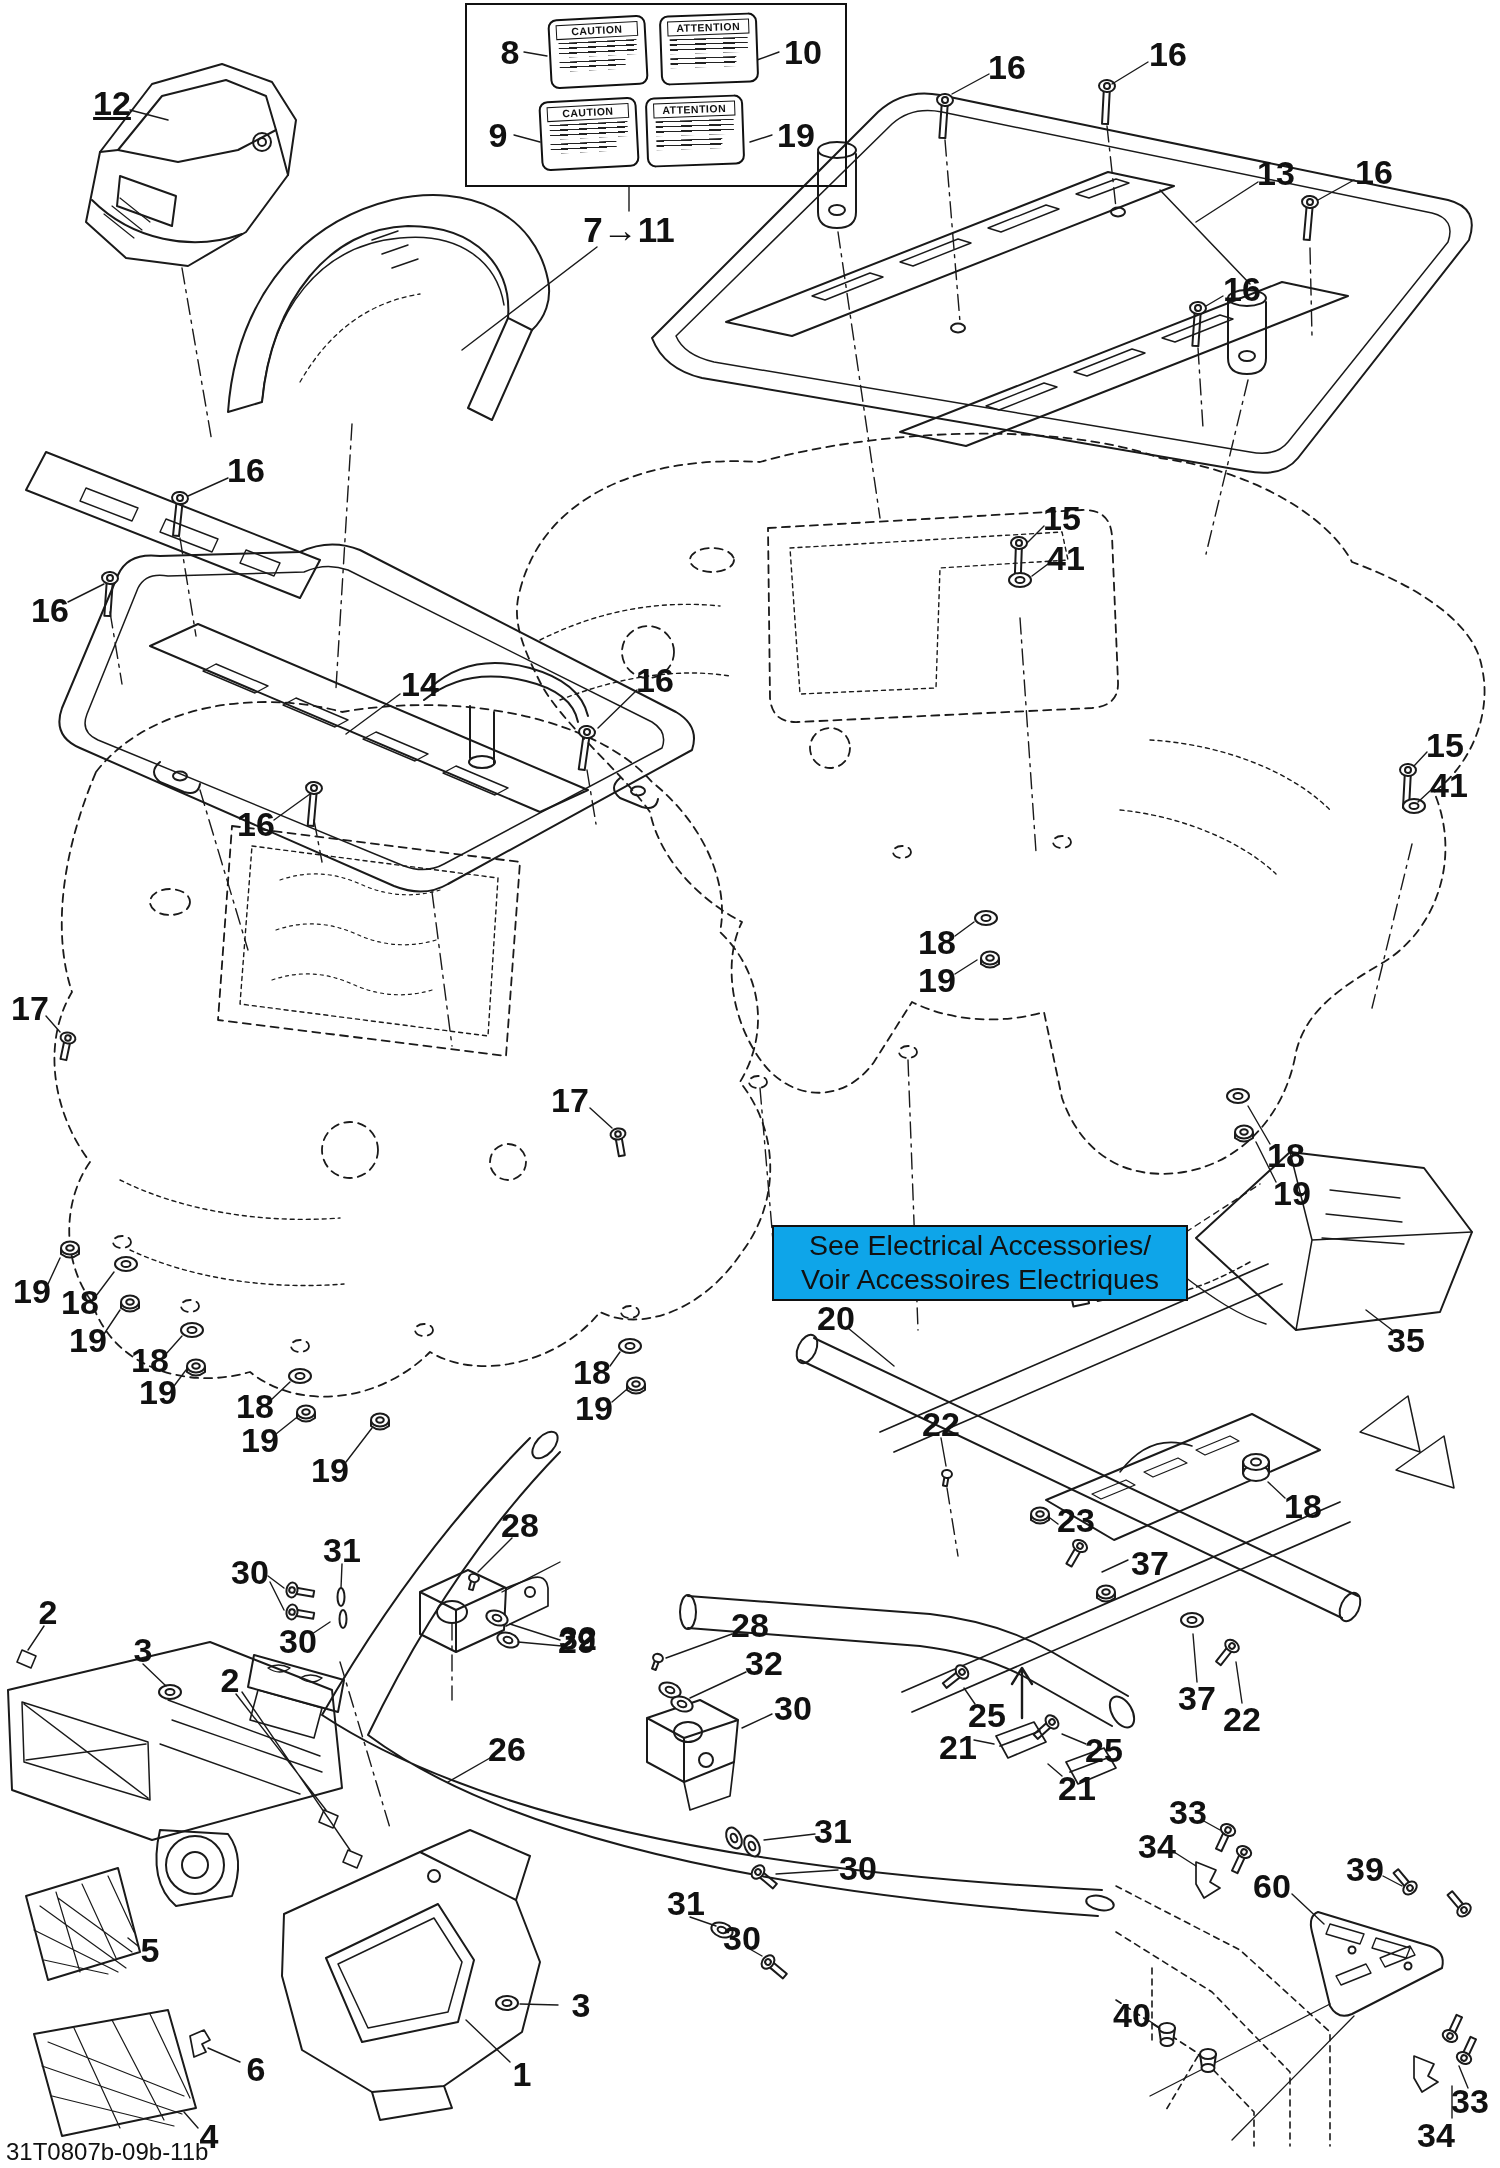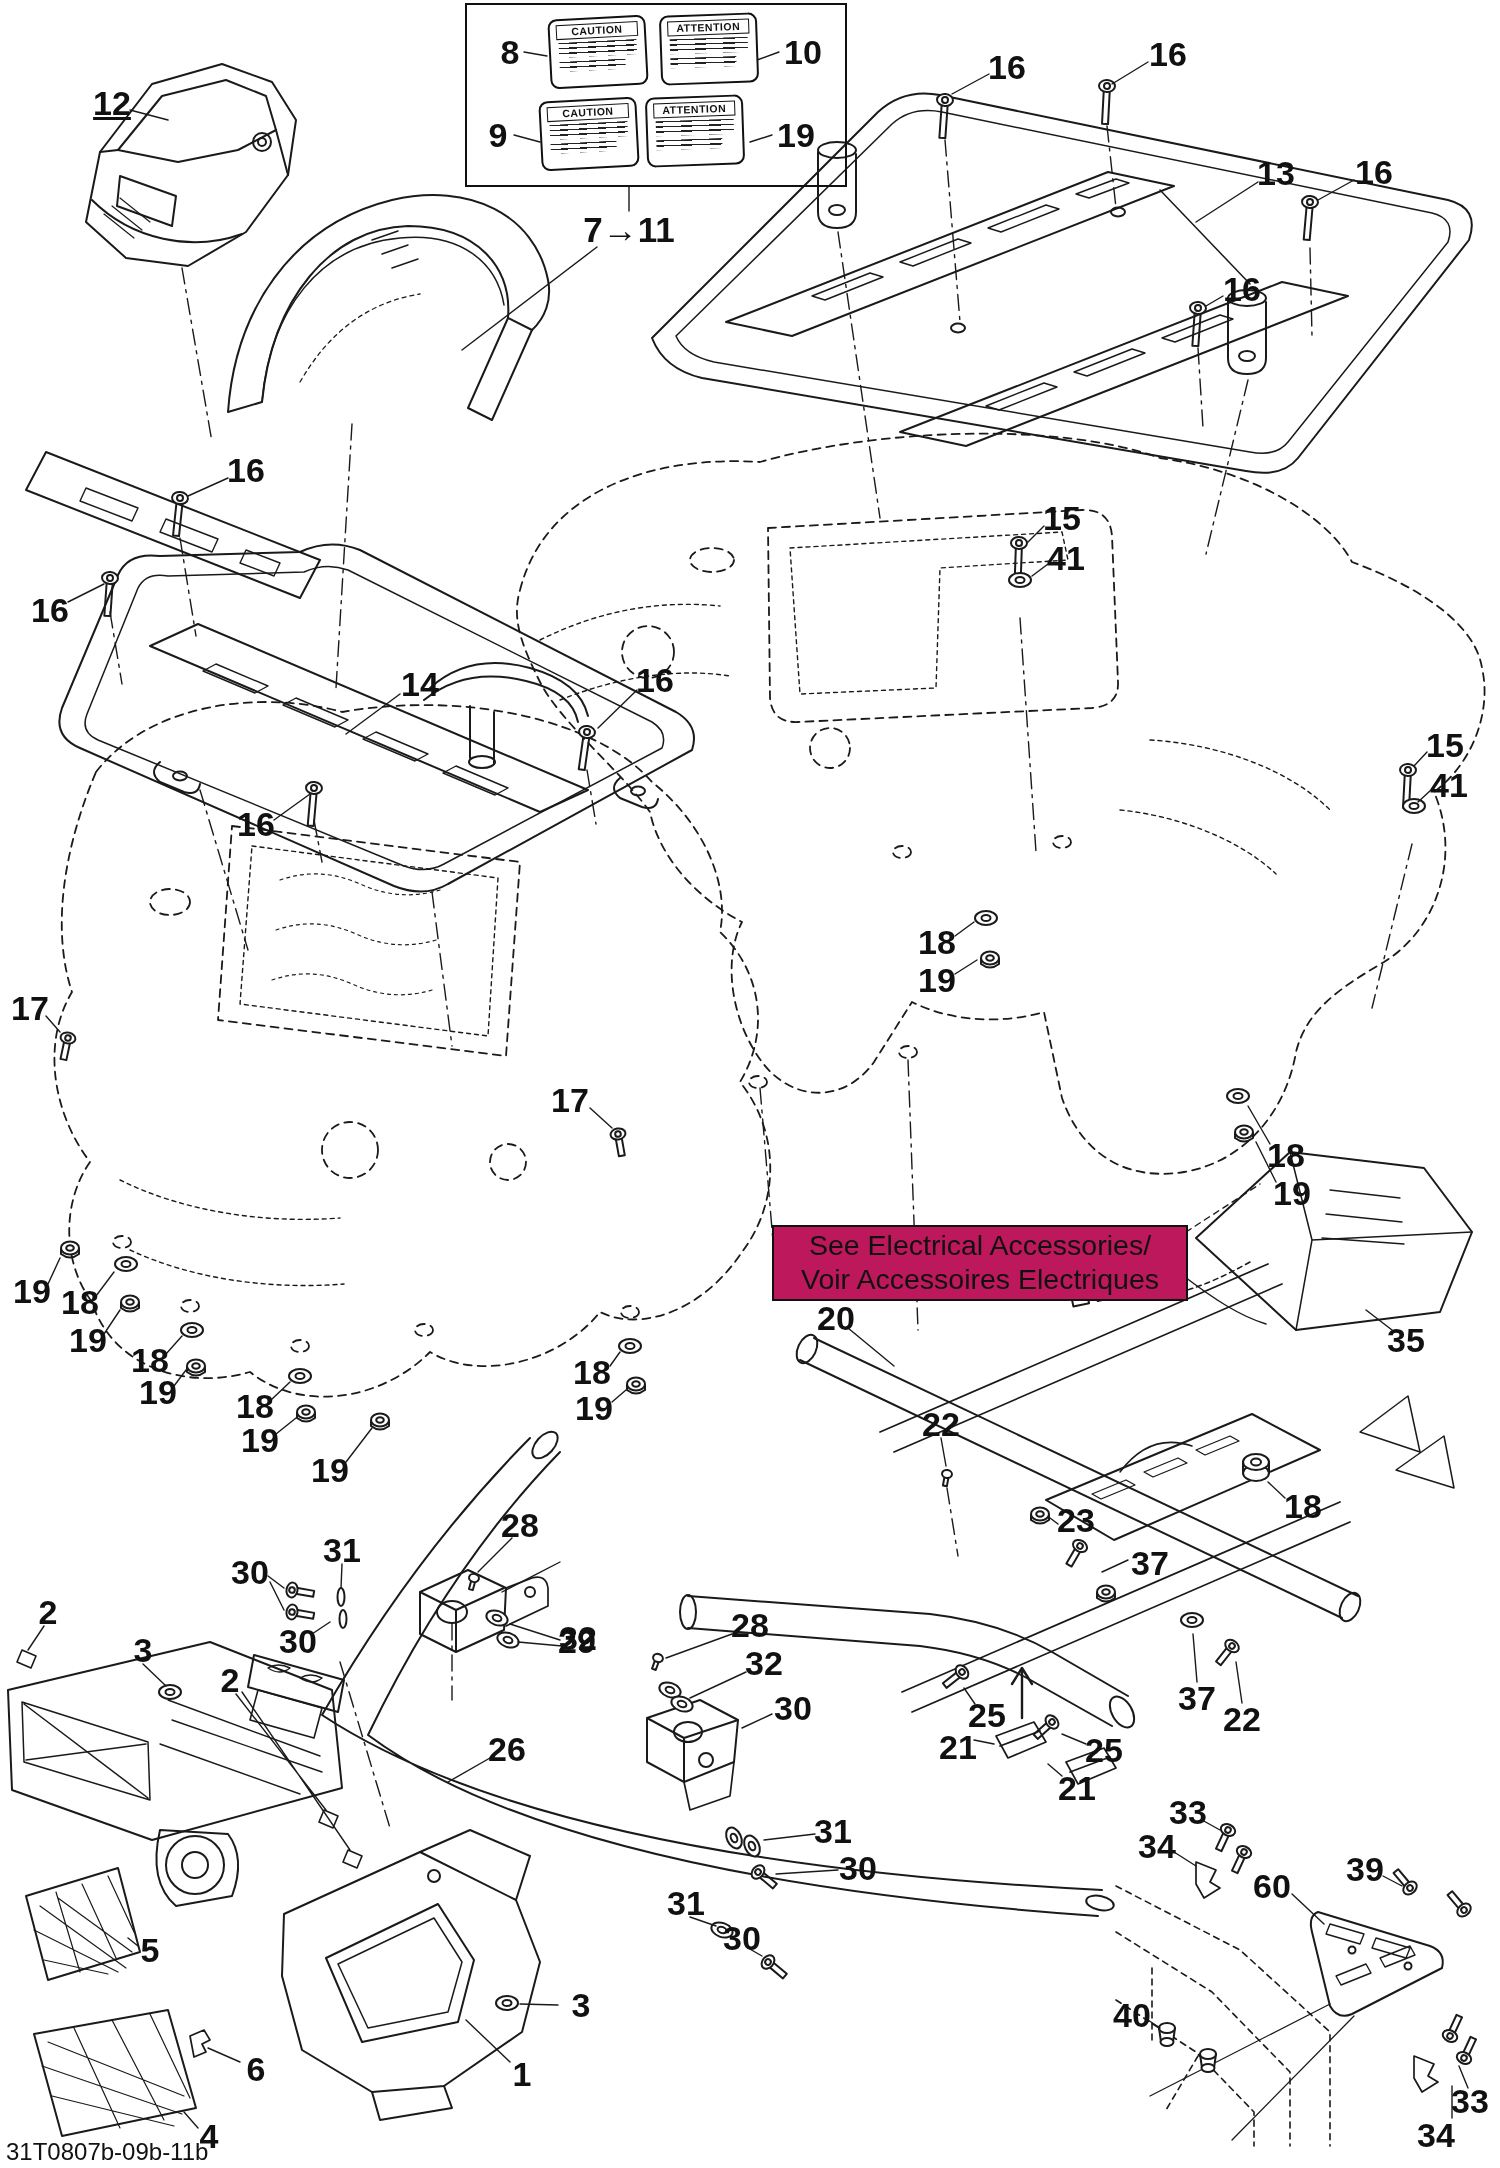--- a/index.html
+++ b/index.html
@@ -18,21 +18,21 @@
            font-weight:700;letter-spacing:.5px;text-align:center;line-height:1.25;}
   .label-card .lc-lines{height:15px;margin:3px 8px 0 8px;
            background:repeating-linear-gradient(#222 0 1.4px,transparent 1.4px 5px);}
   .label-card .lc-lines.s{height:10px;margin-top:4px;width:70%;}
   .c8{left:549px;top:17px;transform:rotate(-3deg);}
   .c10{left:660px;top:14px;transform:rotate(-2deg);}
   .c9{left:540px;top:99px;transform:rotate(-3deg);}
   .c11{left:646px;top:96px;transform:rotate(-2deg);}
   .elec-box{position:absolute;left:772px;top:1225px;width:412px;height:72px;border:2.5px solid #111;
            display:flex;flex-direction:column;justify-content:center;align-items:center;
-           font-size:28.5px;line-height:1.18;background:#be185d;z-index:5;text-align:center;}
+           font-size:28.5px;line-height:1.18;background:#0ea5e9;z-index:5;text-align:center;}
   .europe-box{position:absolute;left:1112px;top:1783px;width:379px;height:364px;
            border:2px solid #111;z-index:2;}
   .europe-title{position:absolute;right:10px;top:6px;font-size:35px;font-weight:700;}
   .part-code{position:absolute;left:6px;top:2138px;font-size:24px;z-index:5;}
 </style>
 </head>
 <body>
 
 <div class="page">
 

